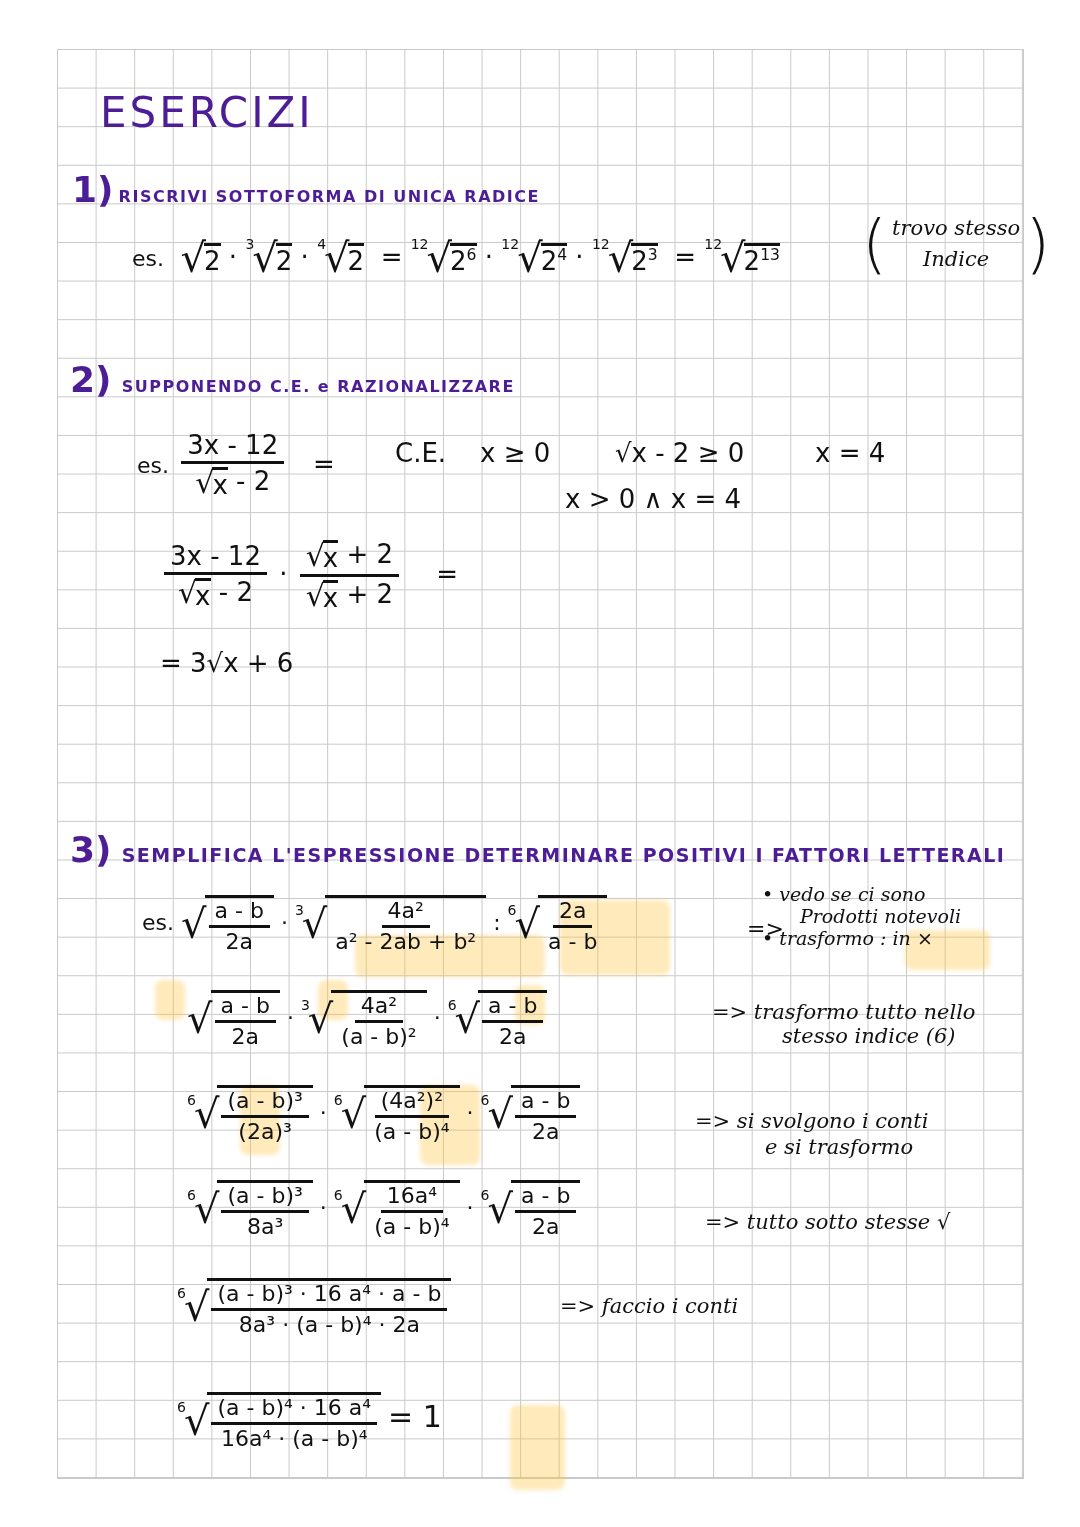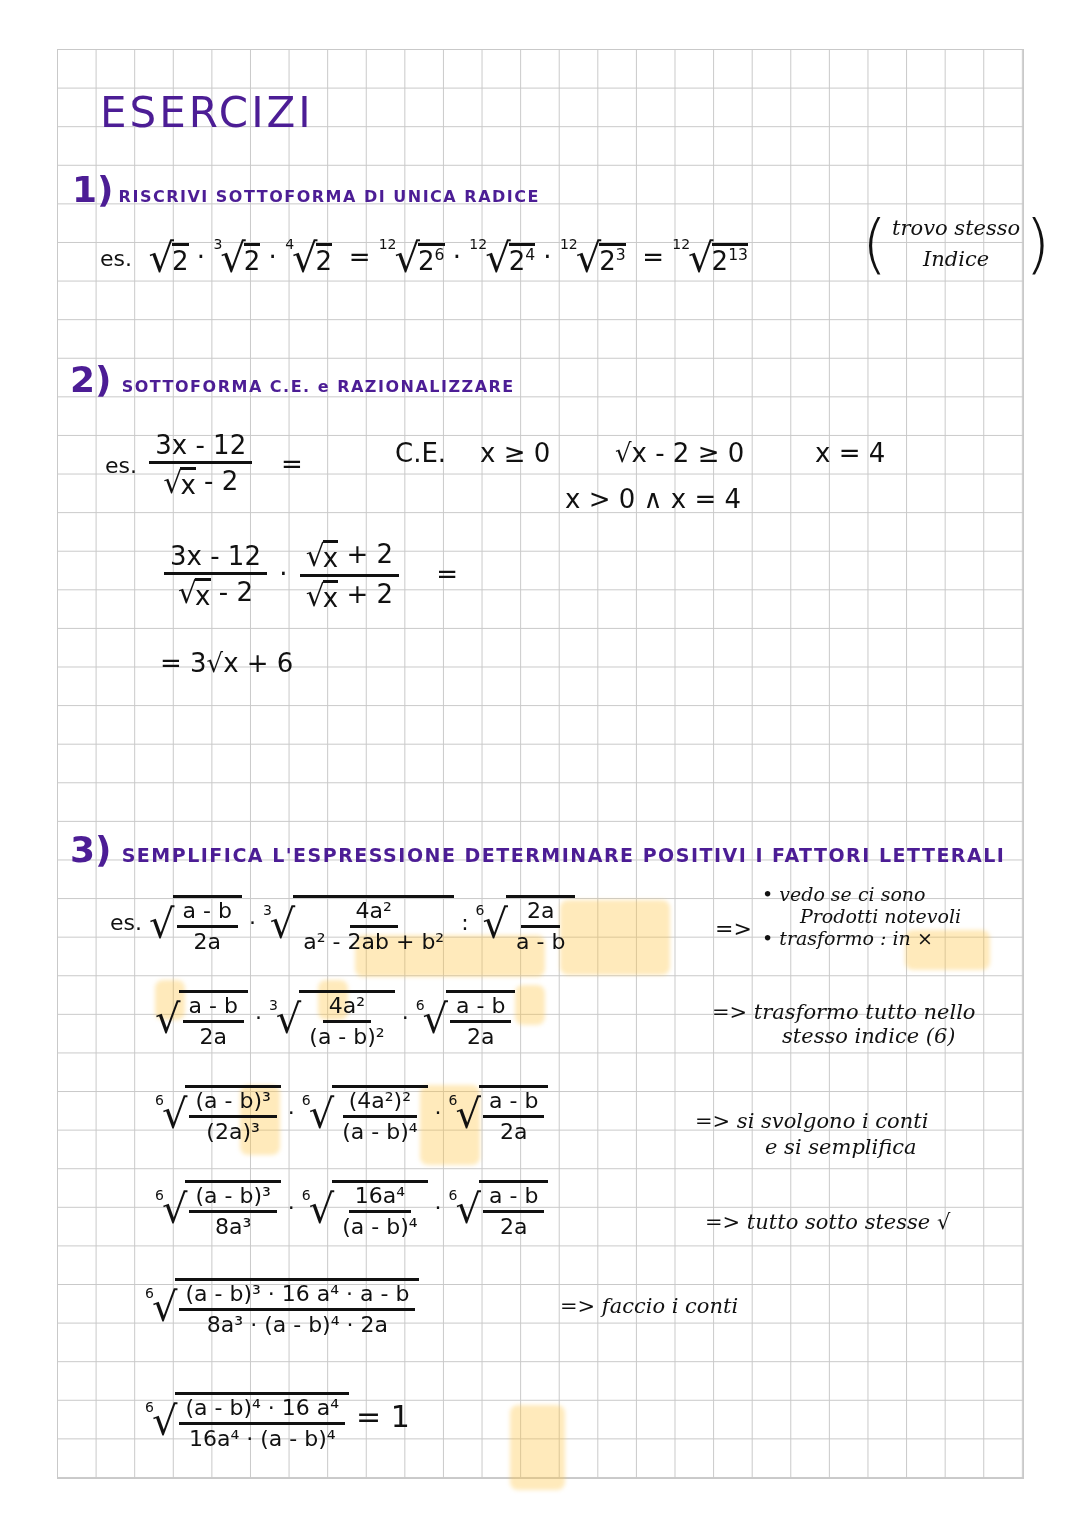--- a/index.html
+++ b/index.html
@@ -11,21 +11,21 @@
       linear-gradient(to right, #c9c9c9 1px, transparent 1px),
       linear-gradient(to bottom, #c9c9c9 1px, transparent 1px);
     background-size:38.6px 38.6px;
     border-right:1px solid #c9c9c9; border-bottom:1px solid #c9c9c9; }
   .t { position:absolute; white-space:nowrap; line-height:1; }
   .red { color:#4c1d95; }
   .h-title { font-size:42px; letter-spacing:3px; font-family:"DejaVu Sans", sans-serif; font-weight:400; }
   .h-sec { font-size:16px; letter-spacing:1.5px; font-weight:700; }
   .h-num { font-size:36px; font-weight:700; }
   .m { font-size:26px; font-family:"DejaVu Sans", sans-serif; }
-  .ms { font-size:22px; }
+  .ms { font-size:22px;margin-left:32px; }
   .note { font-size:21px; font-family:"DejaVu Serif", serif; font-style:italic; }
   sup { font-size:60%; }
   .idx { font-size:14px; position:relative; top:-14px; margin-right:-2px; }
   .frac { display:inline-flex; flex-direction:column; align-items:center; vertical-align:middle; margin:0 4px; }
   .frac .num { padding:0 6px 3px; border-bottom:3px solid #111; }
   .frac .den { padding:3px 6px 0; }
   .rad { display:inline-flex; align-items:center; vertical-align:middle; }
   .rad .sym { font-size:40px; line-height:1; margin-right:-2px; }
   .rad .body { border-top:3px solid #111; padding-top:2px; }
   .hl { position:absolute; background:rgba(255,196,60,0.35); border-radius:8px; filter:blur(2px); }
@@ -93,21 +93,21 @@
   <span class="bigparen">(</span>
   <span style="display:inline-flex;flex-direction:column;align-items:center;vertical-align:middle;" class="note">
     <span>trovo stesso</span>
     <span style="margin-top:10px;">Indice</span>
   </span>
   <span class="bigparen">)</span>
 </div>
 
 <div class="t red" style="left:70px;top:362px;">
   <span class="h-num">2)</span>
-  &nbsp;<span class="h-sec">SOTTOFORMA C.E. e RAZIONALIZZARE</span>
+  &nbsp;<span class="h-sec">SUPPONENDO C.E. e RAZIONALIZZARE</span>
 </div>
 <div class="t m" style="left:105px;top:432px;">
   <span class="ms">es.</span>
   <span class="frac">
     <span class="num">3x - 12</span>
     <span class="den"><span class="rad">
           <span class="sym" style="font-size:30px">√</span>
           <span class="body">x</span>
         </span><span> - 2</span></span>
   </span>
@@ -240,21 +240,21 @@
       <span class="idx">6</span>
       <span class="sym">√</span>
       <span class="body"><span class="frac">
           <span class="num">a - b</span>
           <span class="den">2a</span>
         </span></span>
     </span>
 </div>
 <div class="t note" style="left:695px;top:1108px;line-height:1.25;">
   <div>=&gt; si svolgono i conti</div>
-  <div style="padding-left:70px">e si semplifica</div>
+  <div style="padding-left:70px">e si trasformo</div>
 </div>
 
 <div class="t ms" style="left:155px;top:1180px;">
   <span class="rad">
       <span class="idx">6</span>
       <span class="sym">√</span>
       <span class="body"><span class="frac">
           <span class="num">(a - b)³</span>
           <span class="den">8a³</span>
         </span></span>

